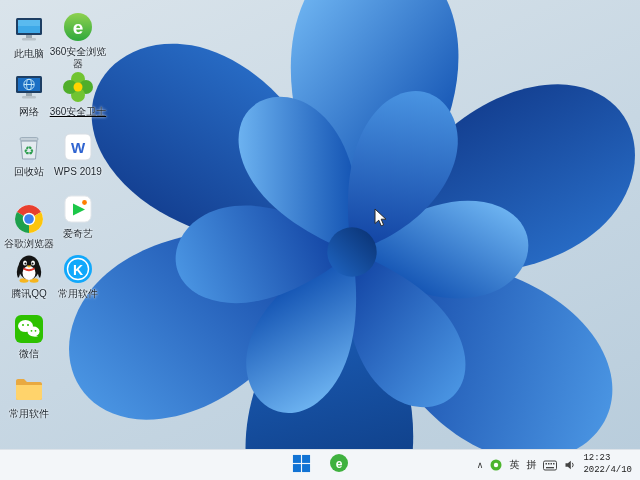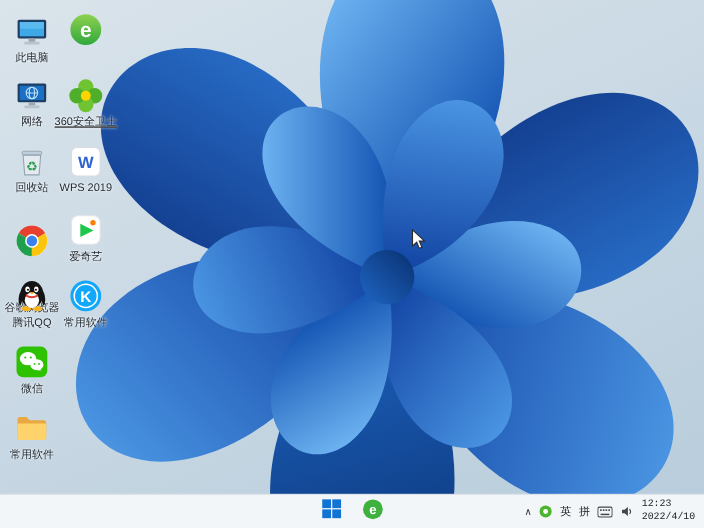--- a/index.html
+++ b/index.html
@@ -67,21 +67,21 @@
           <use href="#petal" fill="url(#gC)" transform="rotate(120)"></use>
           <use href="#petal" fill="url(#gB)" transform="rotate(180)"></use>
           <use href="#petal" fill="url(#gC)" transform="rotate(240)"></use>
           <use href="#petal" fill="url(#gB)" transform="rotate(300)"></use>
         </g>
         <circle r="26" fill="url(#gD)"></circle>
       </g>
     </svg>
   </div>
 
-  <div class="desktop-icon" style="left:0px;top:12px;font-family:Liberation Mono, monospace;">
+  <div class="desktop-icon" style="left:0px;top:12px;">
     <span class="glyph">
       <svg viewBox="0 0 34 34" width="34" height="34">
         <rect x="4" y="6" width="26" height="17" rx="1.5" fill="#1d3e63"></rect>
         <rect x="6" y="8" width="22" height="13" fill="#3fa9e8"></rect>
         <rect x="6" y="8" width="22" height="6" fill="#66c2f2" opacity="0.7"></rect>
         <rect x="14" y="23" width="6" height="3" fill="#9aa7b0"></rect>
         <rect x="10" y="26" width="14" height="2.5" rx="1.2" fill="#b9c3ca"></rect>
       </svg>
     </span>
     <span class="icon-label">此电脑</span>
@@ -106,21 +106,21 @@
     <span class="glyph">
       <svg viewBox="0 0 34 34" width="34" height="34">
         <path d="M9,11 L25,11 L23.5,29 L10.5,29 Z" fill="#e4ebf0" stroke="#93a4b3" stroke-width="1"></path>
         <rect x="8" y="7.5" width="18" height="3.2" rx="1.6" fill="#c3cfd8" stroke="#93a4b3" stroke-width="0.8"></rect>
         <text x="17" y="25" font-size="12" fill="#2e9e4f" text-anchor="middle" font-family="DejaVu Sans, sans-serif">♻</text>
       </svg>
     </span>
     <span class="icon-label">回收站</span>
   </div>
 
-  <div class="desktop-icon" style="left:0px;top:202px;gap:37px;">
+  <div class="desktop-icon" style="left:0px;top:202px;">
     <span class="glyph">
       <svg viewBox="0 0 34 34" width="34" height="34">
         <circle cx="17" cy="17" r="14" fill="#fff"></circle>
         <path d="M17,17 L4.9,10 A14,14 0 0 1 29.1,10 Z" fill="#e8402f"></path>
         <path d="M17,17 L4.9,10 A14,14 0 0 0 17,31 Z" fill="#1ea04d"></path>
         <path d="M17,17 L17,31 A14,14 0 0 0 29.1,10 Z" fill="#fcc50d"></path>
         <circle cx="17" cy="17" r="6.2" fill="#fff"></circle>
         <circle cx="17" cy="17" r="4.8" fill="#3b82ef"></circle>
       </svg>
     </span>
@@ -180,20 +180,21 @@
         <defs>
             <linearGradient id="ggrn" x1="0" y1="0" x2="0" y2="1">
               <stop offset="0" stop-color="#8ed14f"></stop>
               <stop offset="1" stop-color="#2fa83c"></stop>
             </linearGradient>
           </defs>
         <circle cx="17" cy="17" r="14" fill="url(#ggrn)"></circle>
         <text x="17" y="24" font-size="19" font-weight="bold" fill="#fff" text-anchor="middle" font-family="Liberation Sans, sans-serif">e</text>
       </svg>
     </span>
+    <span class="icon-label">360安全浏览器</span>
   </div>
 
   <div class="desktop-icon" style="left:49px;top:70px;text-decoration:underline;">
     <span class="glyph">
       <svg viewBox="0 0 34 34" width="34" height="34">
         <g transform="translate(17,17)">
           <circle cx="0" cy="-8" r="7" fill="#71c431"></circle>
           <circle cx="8" cy="0" r="7" fill="#4fae2a"></circle>
           <circle cx="0" cy="8" r="7" fill="#71c431"></circle>
           <circle cx="-8" cy="0" r="7" fill="#4fae2a"></circle>

